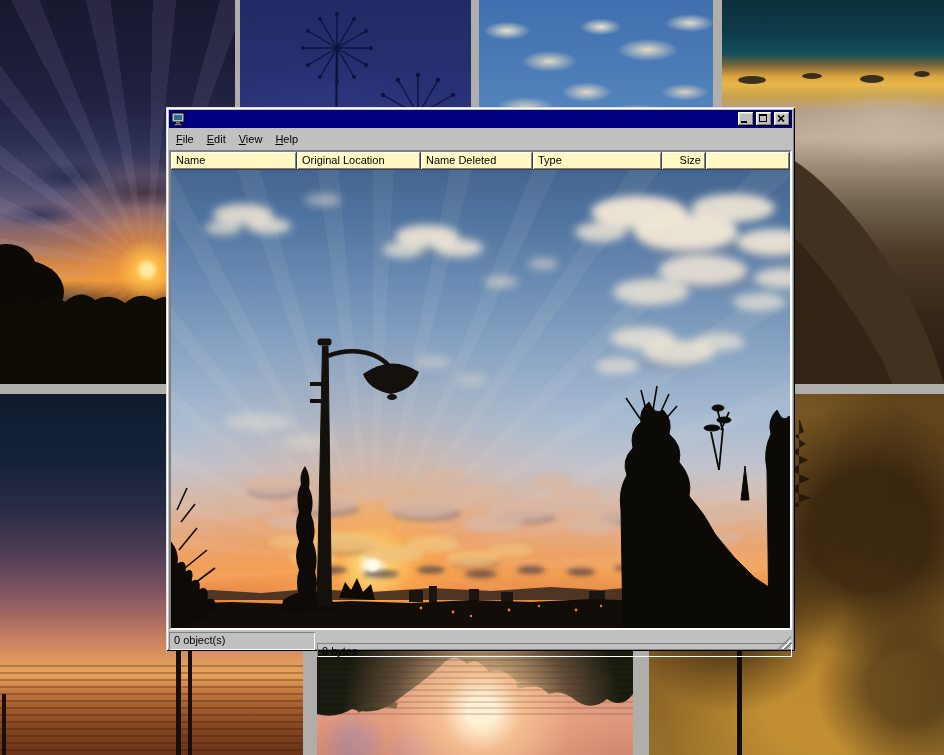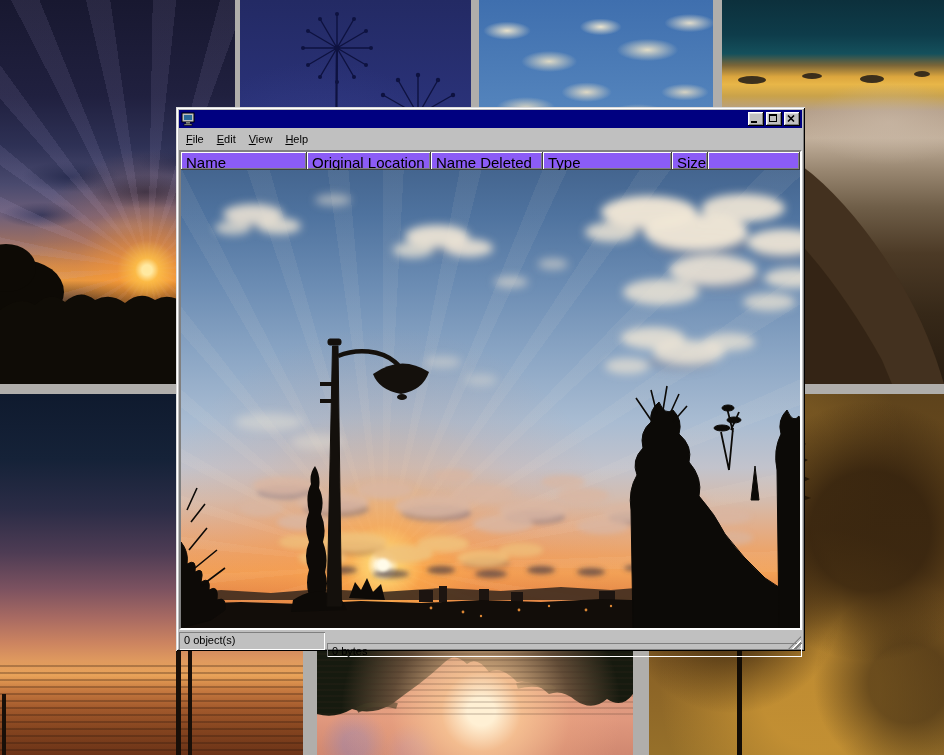--- a/index.html
+++ b/index.html
@@ -58,38 +58,38 @@
     background:
     radial-gradient(circle at 75% 38%,rgba(46,29,12,.8) 0 60px,transparent 130px),
     radial-gradient(circle at 28% 58%,rgba(58,37,15,.7) 0 50px,transparent 110px),
     radial-gradient(circle at 88% 80%,rgba(51,34,15,.6) 0 40px,transparent 95px),
     radial-gradient(circle at 58% 82%,rgba(209,154,54,.75) 0 60px,transparent 160px),
     radial-gradient(circle at 45% 15%,rgba(138,101,38,.5) 0 50px,transparent 120px),
     linear-gradient(180deg,#5e431c 0%,#6b4c1e 30%,#7a5622 55%,#8a6226 75%,#96702a 100%);}
   .streaks{position:absolute;left:0;right:0;bottom:0;}
 
   
-  .window{position:absolute;left:176px;top:107px;width:629px;height:544px;background:#c0c0c0;
+  .window{position:absolute;left:166px;top:107px;width:629px;height:544px;background:#c0c0c0;
     padding:3px;box-shadow:inset 1px 1px 0 #dcdcdc,inset -1px -1px 0 #000,inset 2px 2px 0 #fff,inset -2px -2px 0 #808080;}
   .titlebar{height:18px;margin-bottom:2px;background:#000080;display:flex;align-items:center;padding:1px 2px;gap:3px;}
   .title-text{flex:1;color:#fff;font-size:11px;font-weight:bold;white-space:nowrap;overflow:hidden;}
   .tbtns{display:flex;gap:2px;}
   .tbtn{width:16px;height:14px;background:#c0c0c0;border:0;padding:0;position:relative;
     box-shadow:inset -1px -1px 0 #000,inset 1px 1px 0 #fff,inset -2px -2px 0 #808080,inset 2px 2px 0 #dfdfdf;}
   .g-min{position:absolute;left:3px;bottom:3px;width:6px;height:2px;background:#000;}
   .g-max{position:absolute;left:3px;top:2px;width:8px;height:8px;border:1px solid #000;border-top-width:2px;}
   .g-x{position:absolute;left:3px;top:3px;width:8px;height:7px;}
   .menubar{height:18px;display:flex;align-items:center;font-size:11px;padding-left:1px;margin-bottom:2px;}
   .menu-item{padding:2px 7px 2px 6px;color:#000;}
   .menu-item u{text-underline-offset:1px;}
   .listview{height:480px;background:#c0c0c0;border:2px solid;border-color:#808080 #fff #fff #808080;position:relative;}
   .headers{display:flex;height:18px;background:#c0c0c0;}
-  .hcell{font-size:15px;color:#000;padding:2px 5px 12px;background:#8b5cf6;white-space:nowrap;overflow:hidden;
+  .hcell{font-size:11px;color:#000;padding:2px 5px 12px;background:#fef9c3;white-space:nowrap;overflow:hidden;
     box-shadow:inset -1px -1px 0 #404040,inset 1px 1px 0 #fff,inset -2px -2px 0 #808080;}
-  .w0{width:126px;}.w1{width:124px;}.w2{width:112px;}.w3{width:129px;}.w4{width:36px;text-align:right;}.w5{flex:1;}
+  .w0{width:126px;}.w1{width:124px;}.w2{width:112px;}.w3{width:129px;}.w4{width:44px;text-align:right;}.w5{flex:1;}
   .content{position:relative;height:458px;overflow:hidden;background:#7c9cc0;}
   .sky{background:linear-gradient(180deg,#44658f 0%,#4f739f 10%,#6b8cb3 25%,#8aa5c4 40%,#a9bcd2 55%,#c2c3cc 65%,#d4bcae 72%,#e2ae8a 78%,#eda366 84%,#f2a156 88%,#e88d4a 92%,#d97f3e 100%);}
   .srays{background:repeating-conic-gradient(from 0deg at 202px 395px,rgba(255,240,220,.10) 0 3deg,transparent 3deg 11deg);opacity:.6;}
   .sunglow{background:radial-gradient(circle at 202px 395px,#fff3d0 0 8px,rgba(255,210,110,.9) 16px,rgba(255,170,70,.6) 40px,rgba(250,150,70,.25) 90px,rgba(240,130,70,.08) 160px,transparent 240px);}
   .statusbar{margin-top:2px;height:18px;display:flex;gap:2px;font-size:11px;color:#000;position:relative;}
   .spanel{box-shadow:inset 1px 1px 0 #808080,inset -1px -1px 0 #fff;padding:2px 0 12px 5px;white-space:nowrap;overflow:hidden;}
   .p1{width:146px;}
   .p2{flex:1;margin-top:11px;}
   .grip{position:absolute;right:1px;bottom:1px;width:13px;height:13px;
     background:repeating-linear-gradient(135deg,transparent 0 2px,#fff 2px 3px,#808080 3px 5px);

